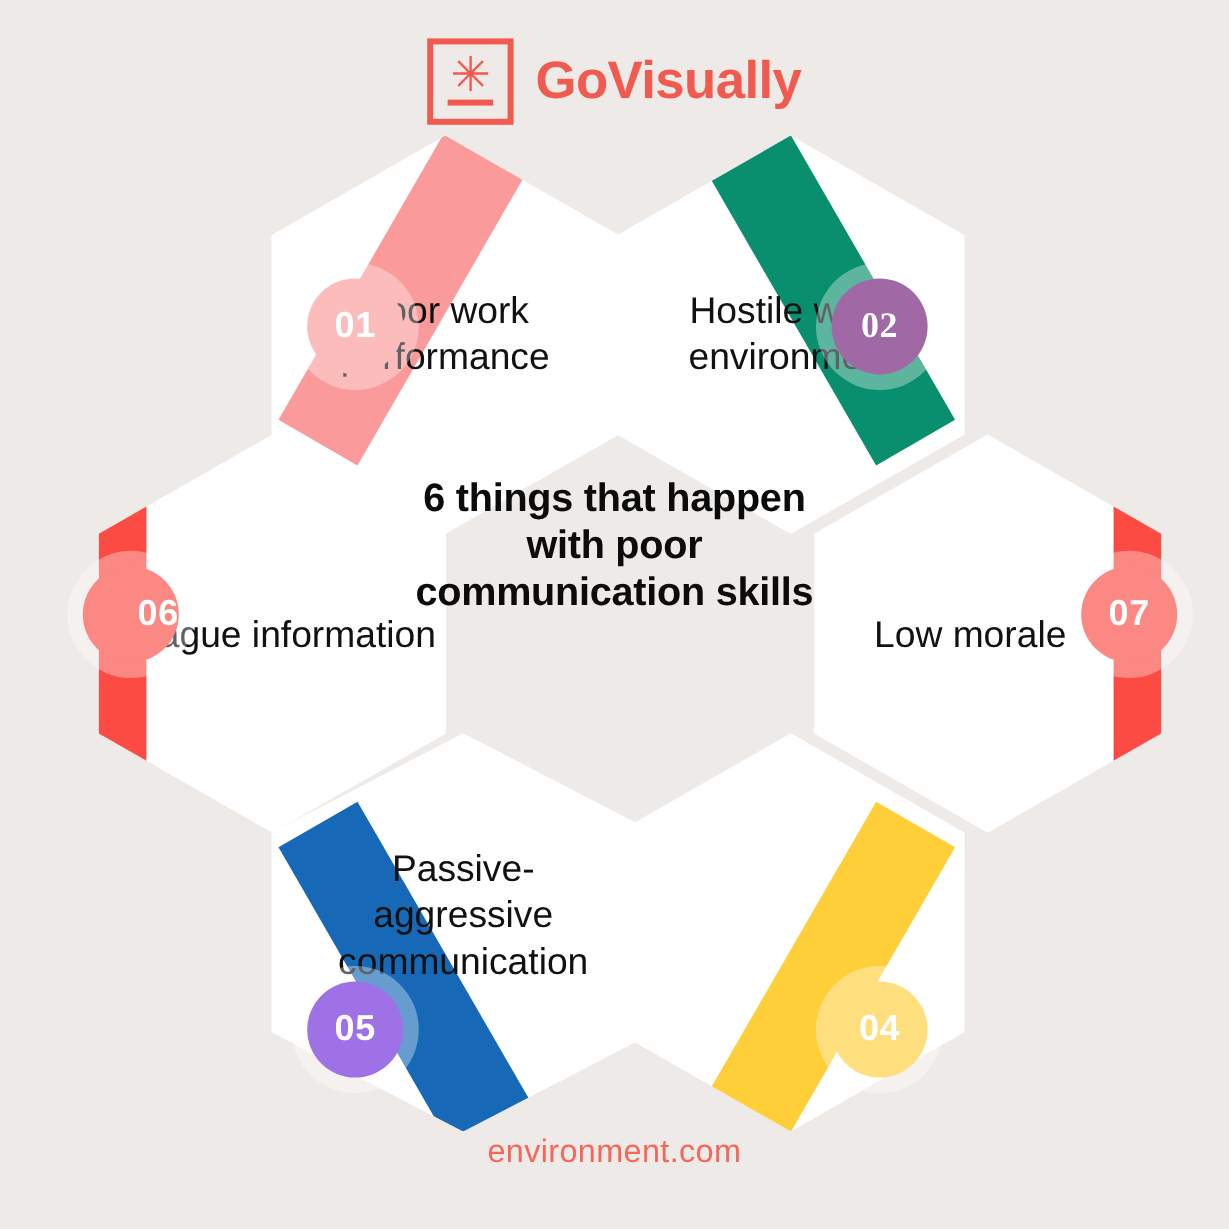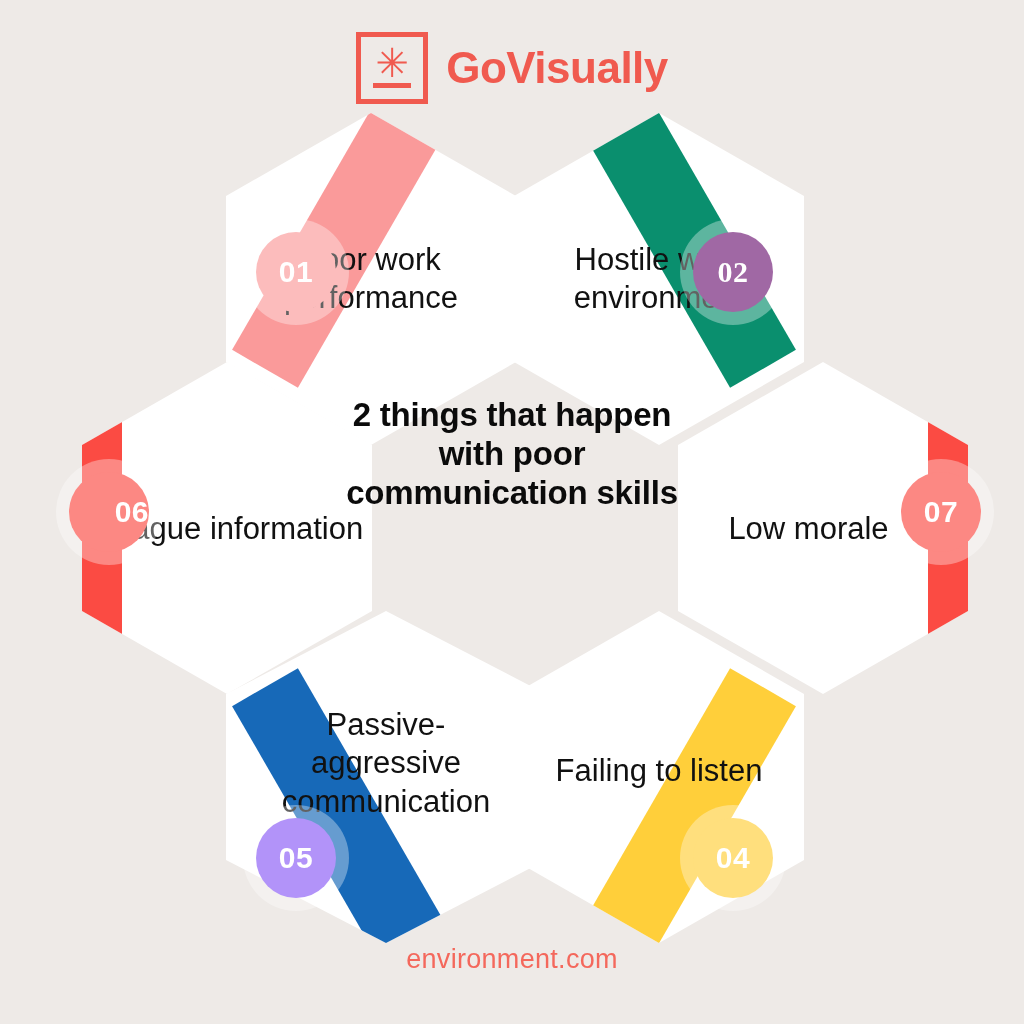--- a/index.html
+++ b/index.html
@@ -217,32 +217,31 @@
     <div class="badge" style="left:223px; top:110px; background:#FB4B43;">
       <span>07</span>
     </div>
   </div>
 
   <div class="hex-cell" style="left:226px; top:611px;padding-left:30px;">
     <div class="hex-clip">
       <div class="band diag-bl" style="background:#1769B8;"></div>
     </div>
     <div class="hex-label" style="transform:translate(-50%,-62%);">Passive-aggressive communication</div>
-    <div class="badge" style="left:30px; top:207px; background:#8b5cf6;text-align:center;">
+    <div class="badge" style="left:30px; top:207px; background:#6d28d9;text-align:center;">
       <span>05</span>
     </div>
   </div>
 
   <div class="hex-cell" style="left:514px; top:611px;">
     <div class="hex-clip">
       <div class="band diag-br" style="background:#FFCF3A;"></div>
     </div>
-    <div class="hex-label" style="transform:translate(-50%,-66%);">Failing to listen</div>
     <div class="badge" style="left:179px; top:207px; background:#FFCF3A;">
       <span>04</span>
     </div>
   </div>
 
 </div>
 
-<div id="center-title">2 things that happen with poor communication skills</div>
+<div id="center-title">6 things that happen with poor communication skills</div>
 
 <div id="footer-url">environment.com</div>
 
 </body></html>

